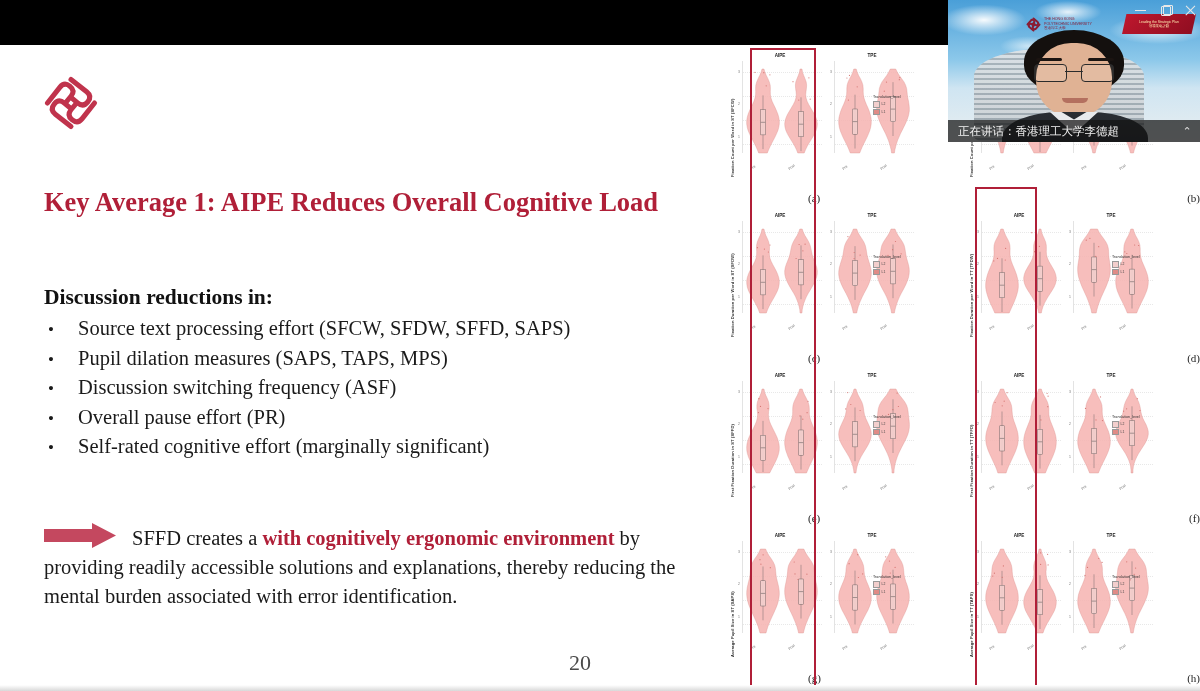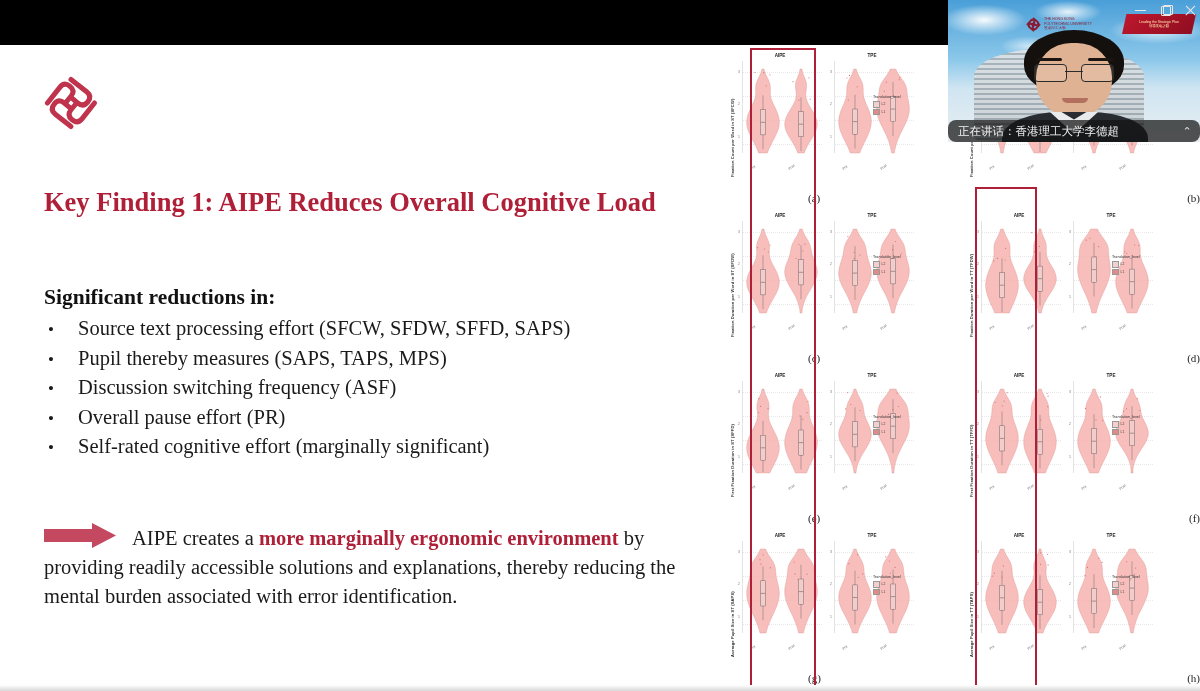--- a/index.html
+++ b/index.html
@@ -286,21 +286,21 @@
   }
   .winbtn .x1,.winbtn .x2{
     position:absolute;left:-1px;top:5px;width:13px;height:1.4px;background:#e8e8e8;
   }
   .winbtn .x1{transform:rotate(45deg);}
   .winbtn .x2{transform:rotate(-45deg);}
 
   #speaker-bar{
     position:absolute;left:0;bottom:0;width:252px;height:22px;
     background:rgba(20,20,20,.72);
-    display:flex;align-items:center;z-index:6;border-radius:8px;
+    display:flex;align-items:center;z-index:6;
   }
   #speaker-label{
     flex:1;padding-left:10px;
     font-family:"Liberation Sans", sans-serif;
     font-size:11.5px;color:#f2f2f2;white-space:nowrap;
   }
   #speaker-chevron{
     width:26px;text-align:center;color:#dcdcdc;font-size:11px;
   }
 </style>
@@ -316,55 +316,56 @@
       <g fill="none" stroke="#C0334C" stroke-width="9" stroke-linecap="round">
         <path d="M50 8 L78 30 Q88 38 80 48 Q72 58 62 50 L50 40"></path>
         <path d="M92 50 L70 78 Q62 88 52 80 Q42 72 50 62 L60 50"></path>
         <path d="M50 92 L22 70 Q12 62 20 52 Q28 42 38 50 L50 60"></path>
         <path d="M8 50 L30 22 Q38 12 48 20 Q58 28 50 38 L40 50"></path>
       </g>
     </svg>
   </div>
 
 
-  <div id="key-finding">Key Finding 1: AIPE Reduces Overall Cognitive Load</div>
+  <div id="key-finding">Key Average 1: AIPE Reduces Overall Cognitive Load</div>
 
   <div id="body-block">
-    <div id="sig-lead">Significant reductions in:</div>
+    <div id="sig-lead">Discussion reductions in:</div>
 
     <div class="bullet-row">
       <span class="bullet-dot">•</span>
       <span class="bullet-text">Source text processing effort (SFCW, SFDW, SFFD, SAPS)</span>
     </div>
     <div class="bullet-row">
       <span class="bullet-dot">•</span>
-      <span class="bullet-text">Pupil thereby measures (SAPS, TAPS, MPS)</span>
+      <span class="bullet-text">Pupil dilation measures (SAPS, TAPS, MPS)</span>
     </div>
     <div class="bullet-row">
       <span class="bullet-dot">•</span>
       <span class="bullet-text">Discussion switching frequency (ASF)</span>
     </div>
     <div class="bullet-row">
       <span class="bullet-dot">•</span>
       <span class="bullet-text">Overall pause effort (PR)</span>
     </div>
     <div class="bullet-row">
       <span class="bullet-dot">•</span>
       <span class="bullet-text">Self-rated cognitive effort (marginally significant)</span>
     </div>
   </div>
 
   <div id="conclusion">
     <span id="arrow">
       <svg viewBox="0 0 72 25" width="72" height="25" aria-hidden="true">
         <path d="M0 6 L48 6 L48 0 L72 12.5 L48 25 L48 19 L0 19 Z" fill="#C4485F"></path>
       </svg>
-    </span><span>AIPE creates a </span><span class="hl">more marginally ergonomic environment</span><span> by providing readily accessible solutions and explanations, thereby reducing the mental burden associated with error identification.</span>
+    </span><span>SFFD creates a </span><span class="hl">with cognitively ergonomic environment</span><span> by providing readily accessible solutions and explanations, thereby reducing the mental burden associated with error identification.</span>
   </div>
 
+  <div id="page-number">20</div>
 
   <div id="figure">
     <div class="fig-col left">
         <div class="panel" style="top: 0px;">
           <div class="axis-label">Fixation Count per Word in ST (SFCW)</div>
           <div class="plot-area">
             <div class="facet f1">
               <div class="facet-title">AIPE</div>
               <div class="grid">
                 <div class="gridline" style="top: 12%;"></div>

